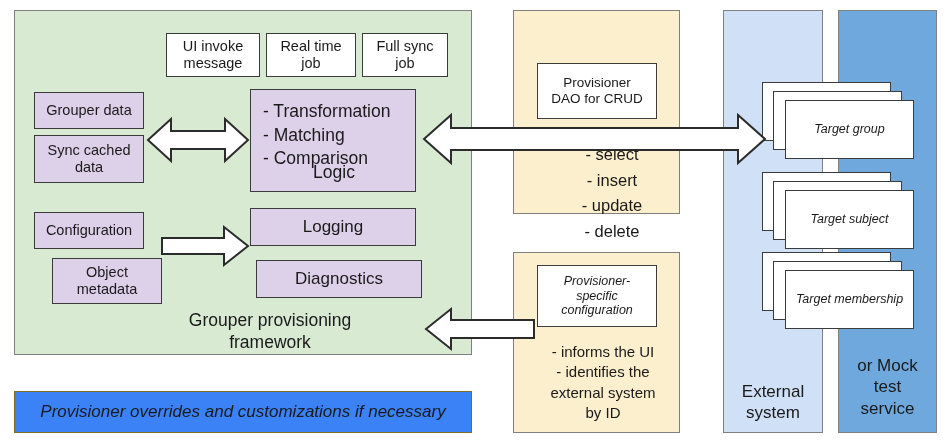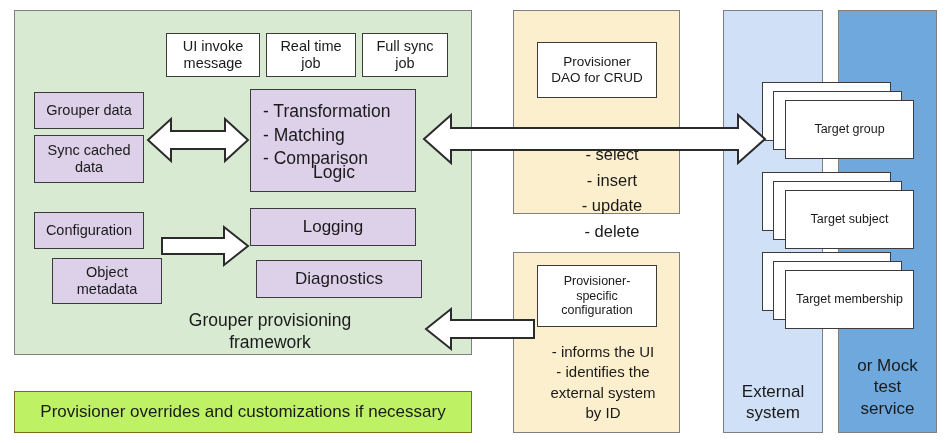--- a/index.html
+++ b/index.html
@@ -48,41 +48,42 @@
   }
   .box-white {
     background: #ffffff;
     border: 1.6px solid #3b3b3b;
   }
   .box-purple {
     background: #ddd1ea;
     border: 1.6px solid #3b3b3b;
   }
   .box-yellowbar {
-    background: #bef264;
+    background: #3b82f6;
     border: 1.6px solid #7f6a20;
+    font-style: italic;
   }
 
   
   .stack { }
   .stack .card {
     position: absolute;
     background: #ffffff;
     border: 1.6px solid #3b3b3b;
   }
 
   
   .txt {
     color: #1a1a1a;
     white-space: pre-line;
   }
   .t18 { font-size: 17.5px; }
   .t15 { font-size: 14.5px; }
   .t14 { font-size: 13.5px; }
-  .t13 { font-size: 12.5px; }
+  .t13 { font-size: 12.5px; font-style: italic; }
 
   .left-text {
     text-align: left;
     justify-content: flex-start;
   }
 
   .list-block {
     position: absolute;
     white-space: pre-line;
     line-height: 1.55;
@@ -141,21 +142,21 @@
     <div class="abs txt t18" style="left:0px; top:72px; width:166px; text-align:center;">Logic</div>
   </div>
 
   <div class="abs box box-purple txt t17" style="left:256px; top:260px; width:166px; height:38px; font-size:17px;">Diagnostics</div>
 
   <div class="abs txt t18" style="left:120px; top:310px; width:300px; text-align:center; line-height:1.25;">Grouper provisioning
 framework</div>
 
   <div class="abs box box-yellowbar txt t17" style="left:14px; top:391px; width:458px; height:42px; font-size:17px;">Provisioner overrides and customizations if necessary</div>
 
-  <div class="abs box box-white txt t14" style="left:537px; top:42px; width:120px; height:56px;">Provisioner
+  <div class="abs box box-white txt t14" style="left:537px; top:63px; width:120px; height:56px;">Provisioner
 DAO for CRUD</div>
 
   <div class="list-block txt t17" style="left:552px; top:142px; width:120px; font-size:16.5px;">- select
 - insert
 - update
 - delete</div>
 
   <div class="abs box box-white txt t13" style="left:537px; top:265px; width:120px; height:62px;">Provisioner-
 specific
 configuration</div>

